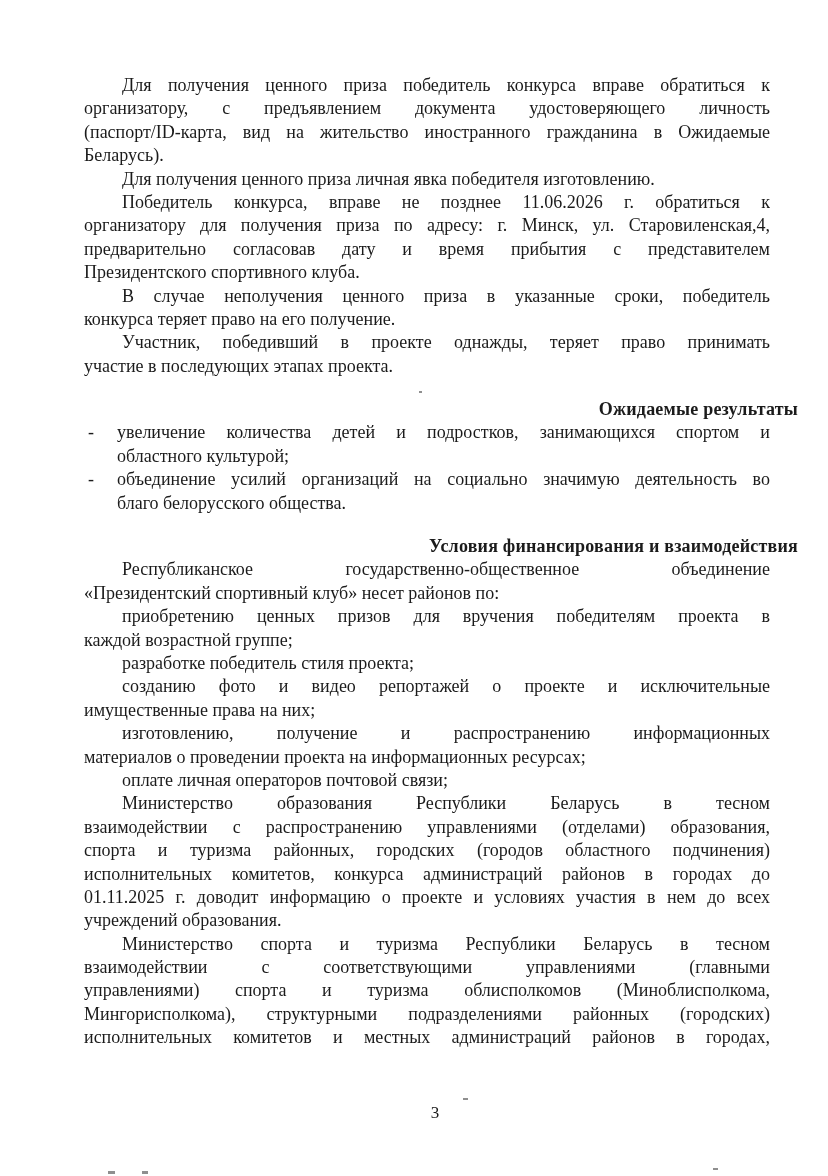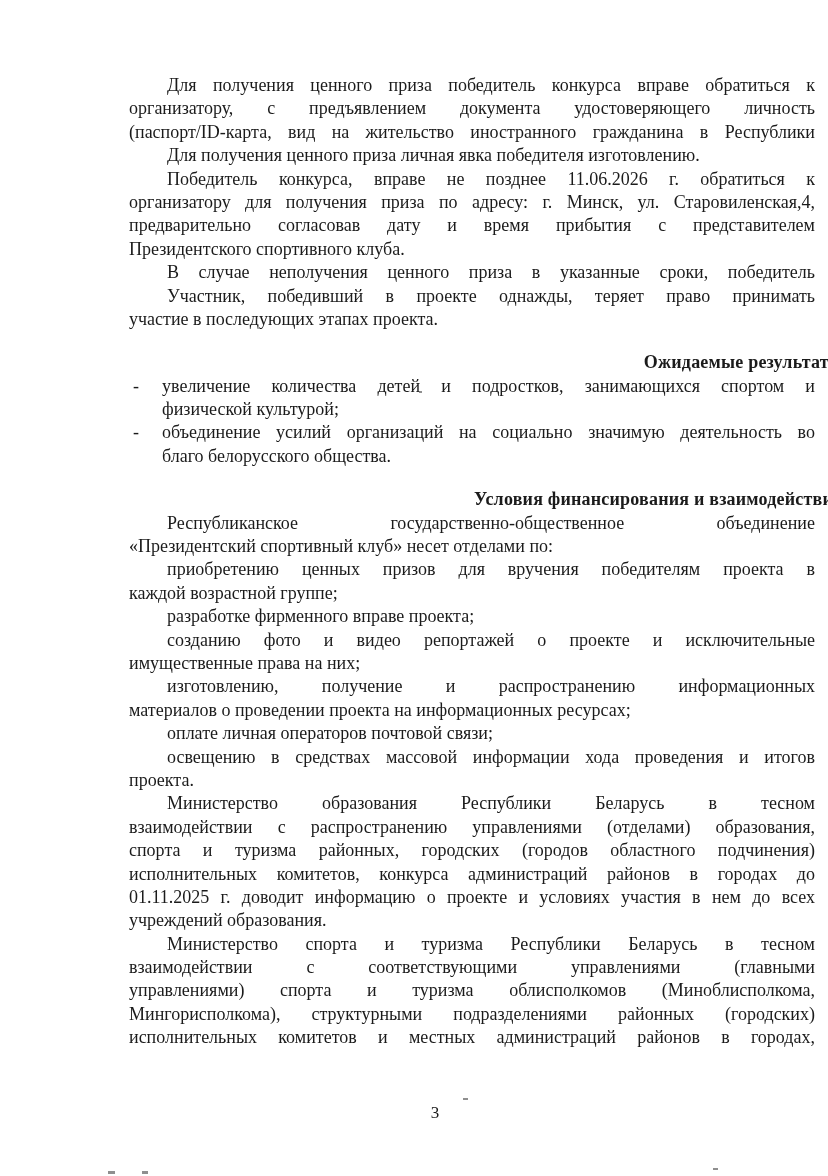--- a/index.html
+++ b/index.html
@@ -10,21 +10,20 @@
     background: #ffffff;
     color: #1b1b1b;
     font-family: "Liberation Serif", "DejaVu Serif", serif;
     overflow: hidden;
   }
   .content {
     position: absolute;
     left: 84px;
     top: 74px;
     width: 686px;
-    margin-left: 45px;
   }
   
   .tline {
     font-size: 18px;
     line-height: 23.4px;
     height: 23.4px;
     overflow: hidden;
     text-align: justify;
     text-align-last: justify;
     white-space: normal;
@@ -67,79 +66,77 @@
   .s5 { left: 713px; top: 1168px; width: 5px; height: 2px; }
 </style>
 </head>
 <body>
 
 <div class="page">
   <div class="content">
       <div class="block paragraph">
         <div class="tline indent">Для получения ценного приза победитель конкурса вправе обратиться к</div>
         <div class="tline">организатору, с предъявлением документа удостоверяющего личность</div>
-        <div class="tline">(паспорт/ID-карта, вид на жительство иностранного гражданина в Республики</div>
+        <div class="tline">(паспорт/ID-карта, вид на жительство иностранного гражданина в Ожидаемые</div>
+        <div class="tline last">Беларусь).</div>
       </div>
       <div class="block paragraph">
         <div class="tline last indent">Для получения ценного приза личная явка победителя изготовлению.</div>
       </div>
       <div class="block paragraph">
         <div class="tline indent">Победитель конкурса, вправе не позднее 11.06.2026 г. обратиться к</div>
         <div class="tline">организатору для получения приза по адресу: г. Минск, ул. Старовиленская,4,</div>
         <div class="tline">предварительно согласовав дату и время прибытия с представителем</div>
         <div class="tline last">Президентского спортивного клуба.</div>
       </div>
       <div class="block paragraph">
         <div class="tline indent">В случае неполучения ценного приза в указанные сроки, победитель</div>
+        <div class="tline last">конкурса теряет право на его получение.</div>
       </div>
       <div class="block paragraph">
         <div class="tline indent">Участник, победивший в проекте однажды, теряет право принимать</div>
         <div class="tline last">участие в последующих этапах проекта.</div>
       </div>
       <div class="block heading">
         <div class="hline">Ожидаемые результаты</div>
       </div>
       <div class="block bullet">
         <span class="dash">-</span>
         <div class="tline">увеличение количества детей и подростков, занимающихся спортом и</div>
-        <div class="tline last">физической культурой;</div>
+        <div class="tline last">областного культурой;</div>
       </div>
       <div class="block bullet">
         <span class="dash">-</span>
         <div class="tline">объединение усилий организаций на социально значимую деятельность во</div>
         <div class="tline last">благо белорусского общества.</div>
       </div>
       <div class="block heading">
         <div class="hline">Условия финансирования и взаимодействия</div>
       </div>
       <div class="block paragraph">
         <div class="tline indent">Республиканское государственно-общественное объединение</div>
-        <div class="tline last">«Президентский спортивный клуб» несет отделами по:</div>
+        <div class="tline last">«Президентский спортивный клуб» несет районов по:</div>
       </div>
       <div class="block paragraph">
         <div class="tline indent">приобретению ценных призов для вручения победителям проекта в</div>
         <div class="tline last">каждой возрастной группе;</div>
       </div>
       <div class="block paragraph">
-        <div class="tline last indent">разработке фирменного вправе проекта;</div>
+        <div class="tline last indent">разработке победитель стиля проекта;</div>
       </div>
       <div class="block paragraph">
         <div class="tline indent">созданию фото и видео репортажей о проекте и исключительные</div>
         <div class="tline last">имущественные права на них;</div>
       </div>
       <div class="block paragraph">
         <div class="tline indent">изготовлению, получение и распространению информационных</div>
         <div class="tline last">материалов о проведении проекта на информационных ресурсах;</div>
       </div>
       <div class="block paragraph">
         <div class="tline last indent">оплате личная операторов почтовой связи;</div>
-      </div>
-      <div class="block paragraph">
-        <div class="tline indent">освещению в средствах массовой информации хода проведения и итогов</div>
-        <div class="tline last">проекта.</div>
       </div>
       <div class="block paragraph">
         <div class="tline indent">Министерство образования Республики Беларусь в тесном</div>
         <div class="tline">взаимодействии с распространению управлениями (отделами) образования,</div>
         <div class="tline">спорта и туризма районных, городских (городов областного подчинения)</div>
         <div class="tline">исполнительных комитетов, конкурса администраций районов в городах до</div>
         <div class="tline">01.11.2025 г. доводит информацию о проекте и условиях участия в нем до всех</div>
         <div class="tline last">учреждений образования.</div>
       </div>
       <div class="block paragraph">

